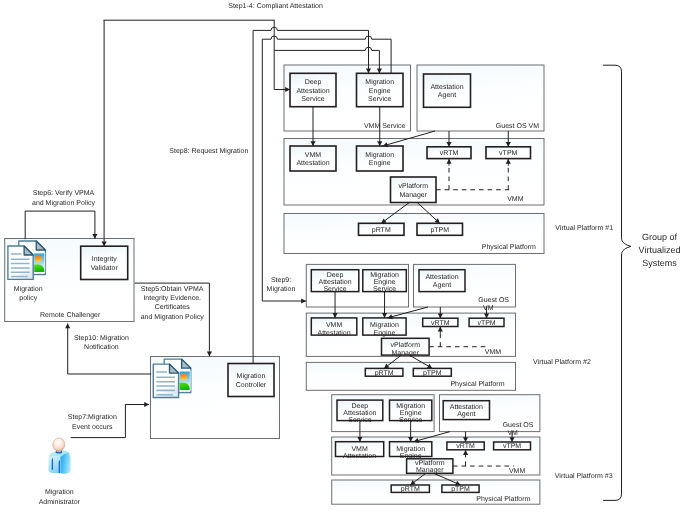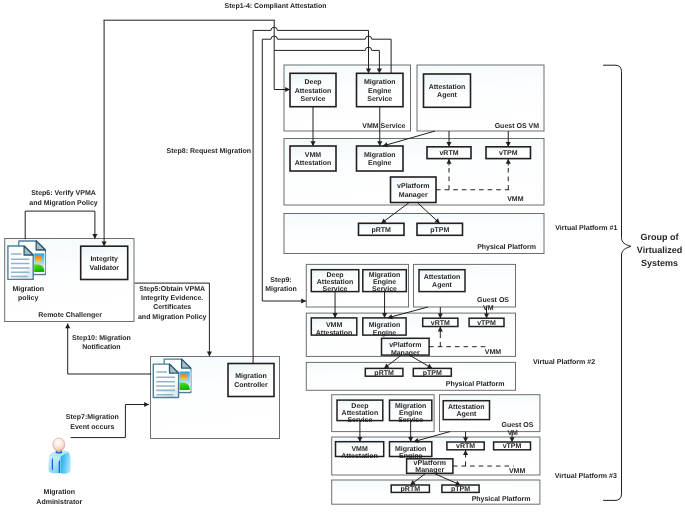--- a/index.html
+++ b/index.html
@@ -1,18 +1,18 @@
 <!DOCTYPE html>
 <html><head>
 <meta charset="utf-8">
 <title>Attestation Architecture Diagram</title>
 <style>
 html,body{margin:0;padding:0;background:#ffffff;}
 body{width:685px;height:512px;overflow:hidden;font-family:"Liberation Sans",sans-serif;}
-#stage{position:relative;width:685px;height:448px;background:#fff;font-weight:bold;}
+#stage{position:relative;width:685px;height:448px;background:#fff;}
 svg#diagram{position:absolute;left:0;top:0;}
 text{font-family:"Liberation Sans",sans-serif;fill:#231f20;-webkit-font-smoothing:antialiased;}
 svg#diagram{shape-rendering:geometricPrecision;text-rendering:geometricPrecision;transform:translateZ(0);}
 .obox{fill:url(#cntgrad);stroke:#6d6e71;stroke-width:1;}
 </style>
 </head>
 <body>
 
 <div id="stage">
 <svg id="diagram" width="685" height="512" viewBox="0 0 685 512">

